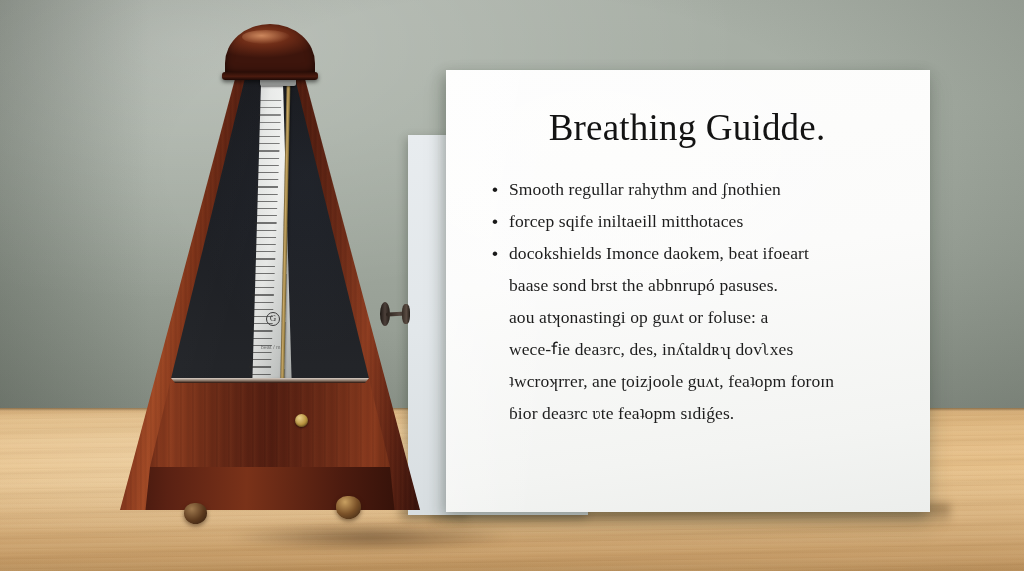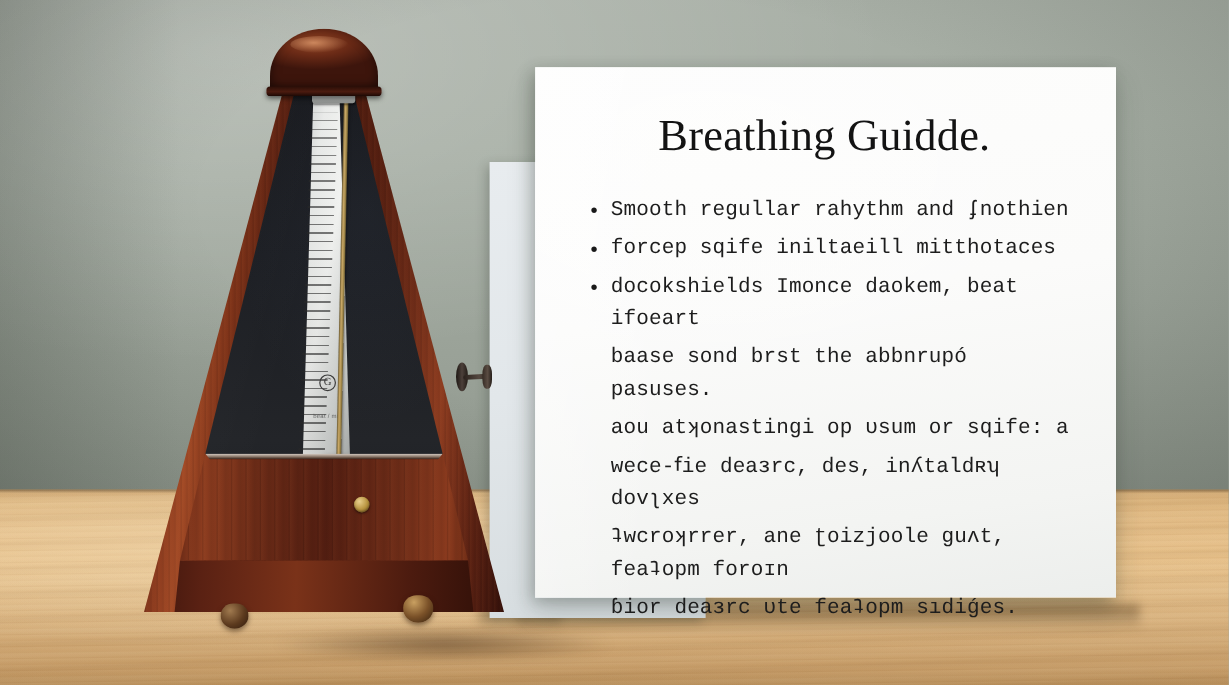--- a/index.html
+++ b/index.html
@@ -75,21 +75,21 @@
 
   
   .card-back {
     position:absolute; left:408px; top:135px; width:180px; height:380px;
     background:linear-gradient(175deg, #e8ecef 0%, #e2e7ea 50%, #d7dde0 100%);
     box-shadow:-2px 3px 9px rgba(40,50,40,0.30);
   }
 
   
   .card-front {
-    position:absolute; left:446px; top:56px; width:484px; height:442px;
+    position:absolute; left:446px; top:70px; width:484px; height:442px;
     background:linear-gradient(172deg, #fdfdfc 0%, #fbfbfa 44%, #f3f4f2 82%, #eceeec 100%);
     box-shadow:
       -3px 4px 12px rgba(40,50,40,0.28),
       0 12px 22px rgba(40,50,40,0.18);
   }
   .card-front::after {
     content:"";
     position:absolute; inset:0;
     background:
       linear-gradient(100deg, rgba(255,255,255,0.45) 0%, rgba(255,255,255,0) 30%),
@@ -119,21 +119,21 @@
     margin-bottom:5px;
   }
   .bullet-dot {
     flex:0 0 auto;
     width:17px;
     font-size:17px;
     line-height:27px;
     color:#191919;
   }
   .bullet-text {
-    font-family:Liberation Mono, monospace;
+    font-family:Liberation Serif, serif;
     font-size:17.5px;
     line-height:27px;
     color:#1d1d1d;
     letter-spacing:0.1px;
     filter:blur(0.22px);
   }
   .cont-row { display:flex; margin-bottom:5px;align-items:center; }
   .cont-row .bullet-dot { visibility:hidden; }
 
   
@@ -399,21 +399,21 @@
           <span class="bullet-dot">•</span>
           <span class="bullet-text">docokshields Imonce daokem, beat ifoeart</span>
         </div>
 
         <div class="cont-row">
           <span class="bullet-dot">•</span>
           <span class="bullet-text">baase  sond brst the abbnrupó pasuses.</span>
         </div>
         <div class="cont-row">
           <span class="bullet-dot">•</span>
-          <span class="bullet-text">aou atʞonastingi op ʋsum or sqife: a</span>
+          <span class="bullet-text">aou atʞonastingi op guʌt or foluse: a</span>
         </div>
         <div class="cont-row">
           <span class="bullet-dot">•</span>
           <span class="bullet-text">wece-ꬵie deaɜrc, des, inʎtaldʀʮ dovʅxes</span>
         </div>
         <div class="cont-row">
           <span class="bullet-dot">•</span>
           <span class="bullet-text">ʇwcroʞrrer, ane ʈoizjoole guʌt, feaʇopm foroɪn</span>
         </div>
         <div class="cont-row">

